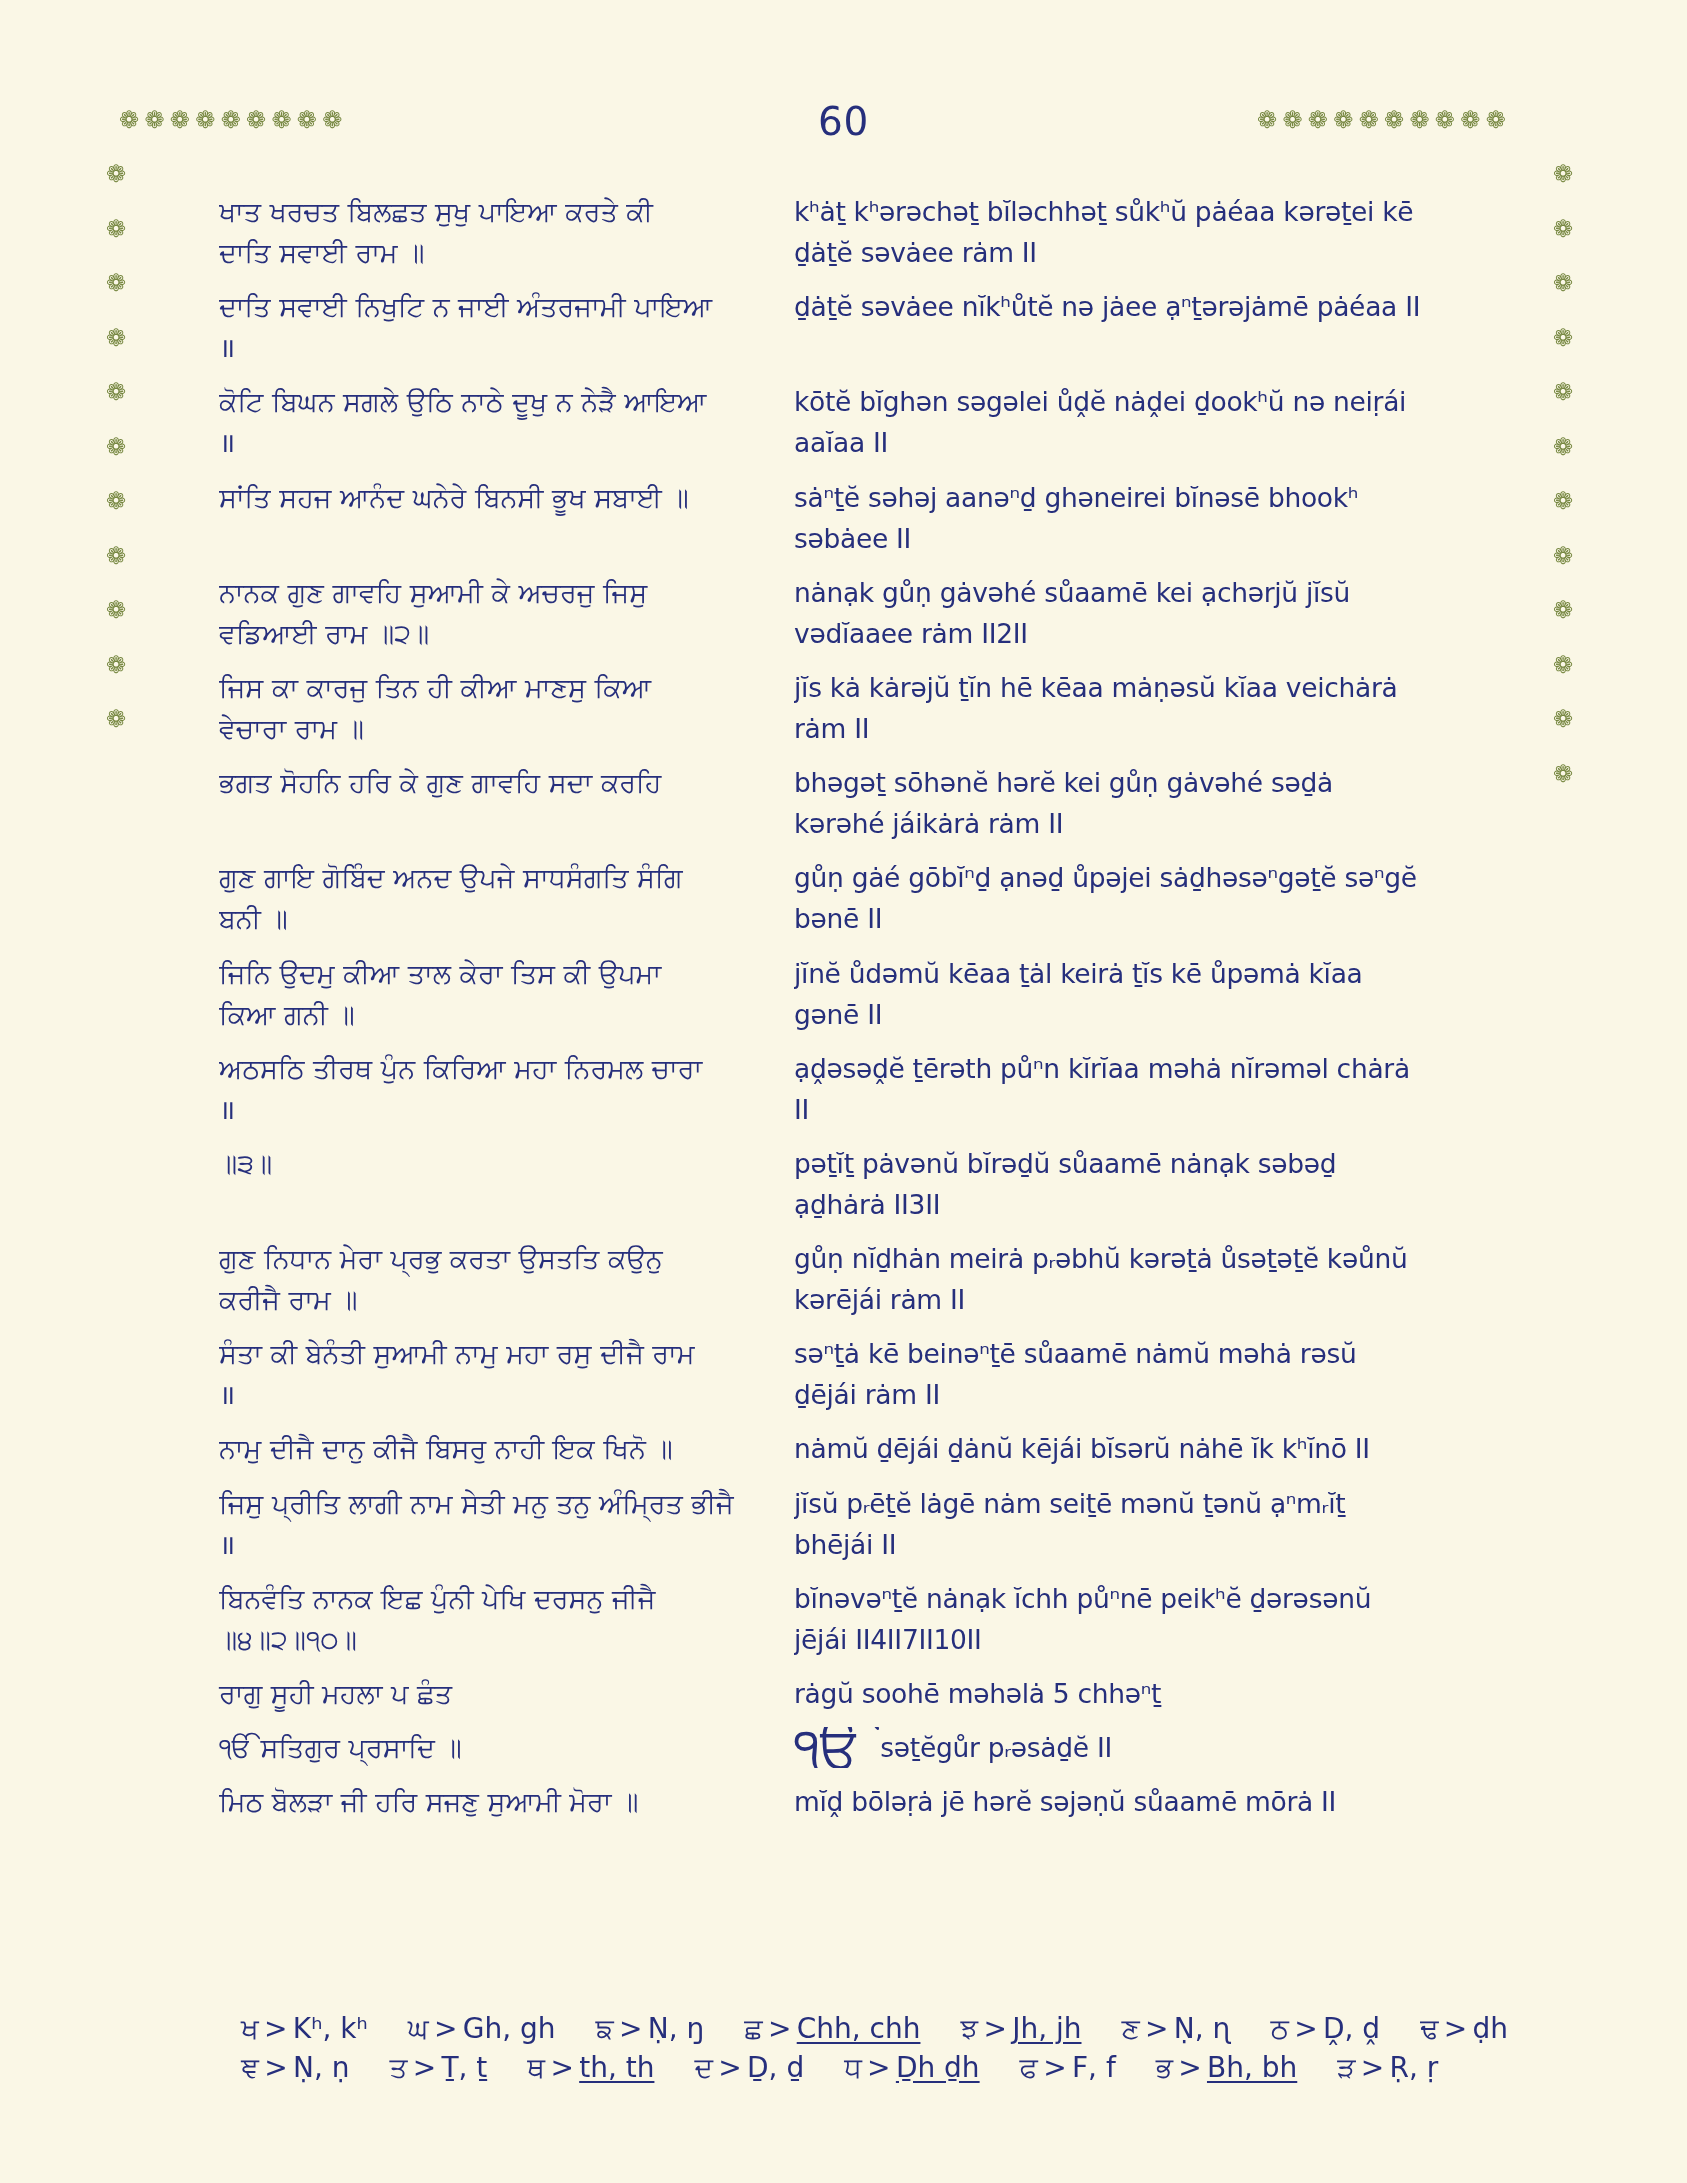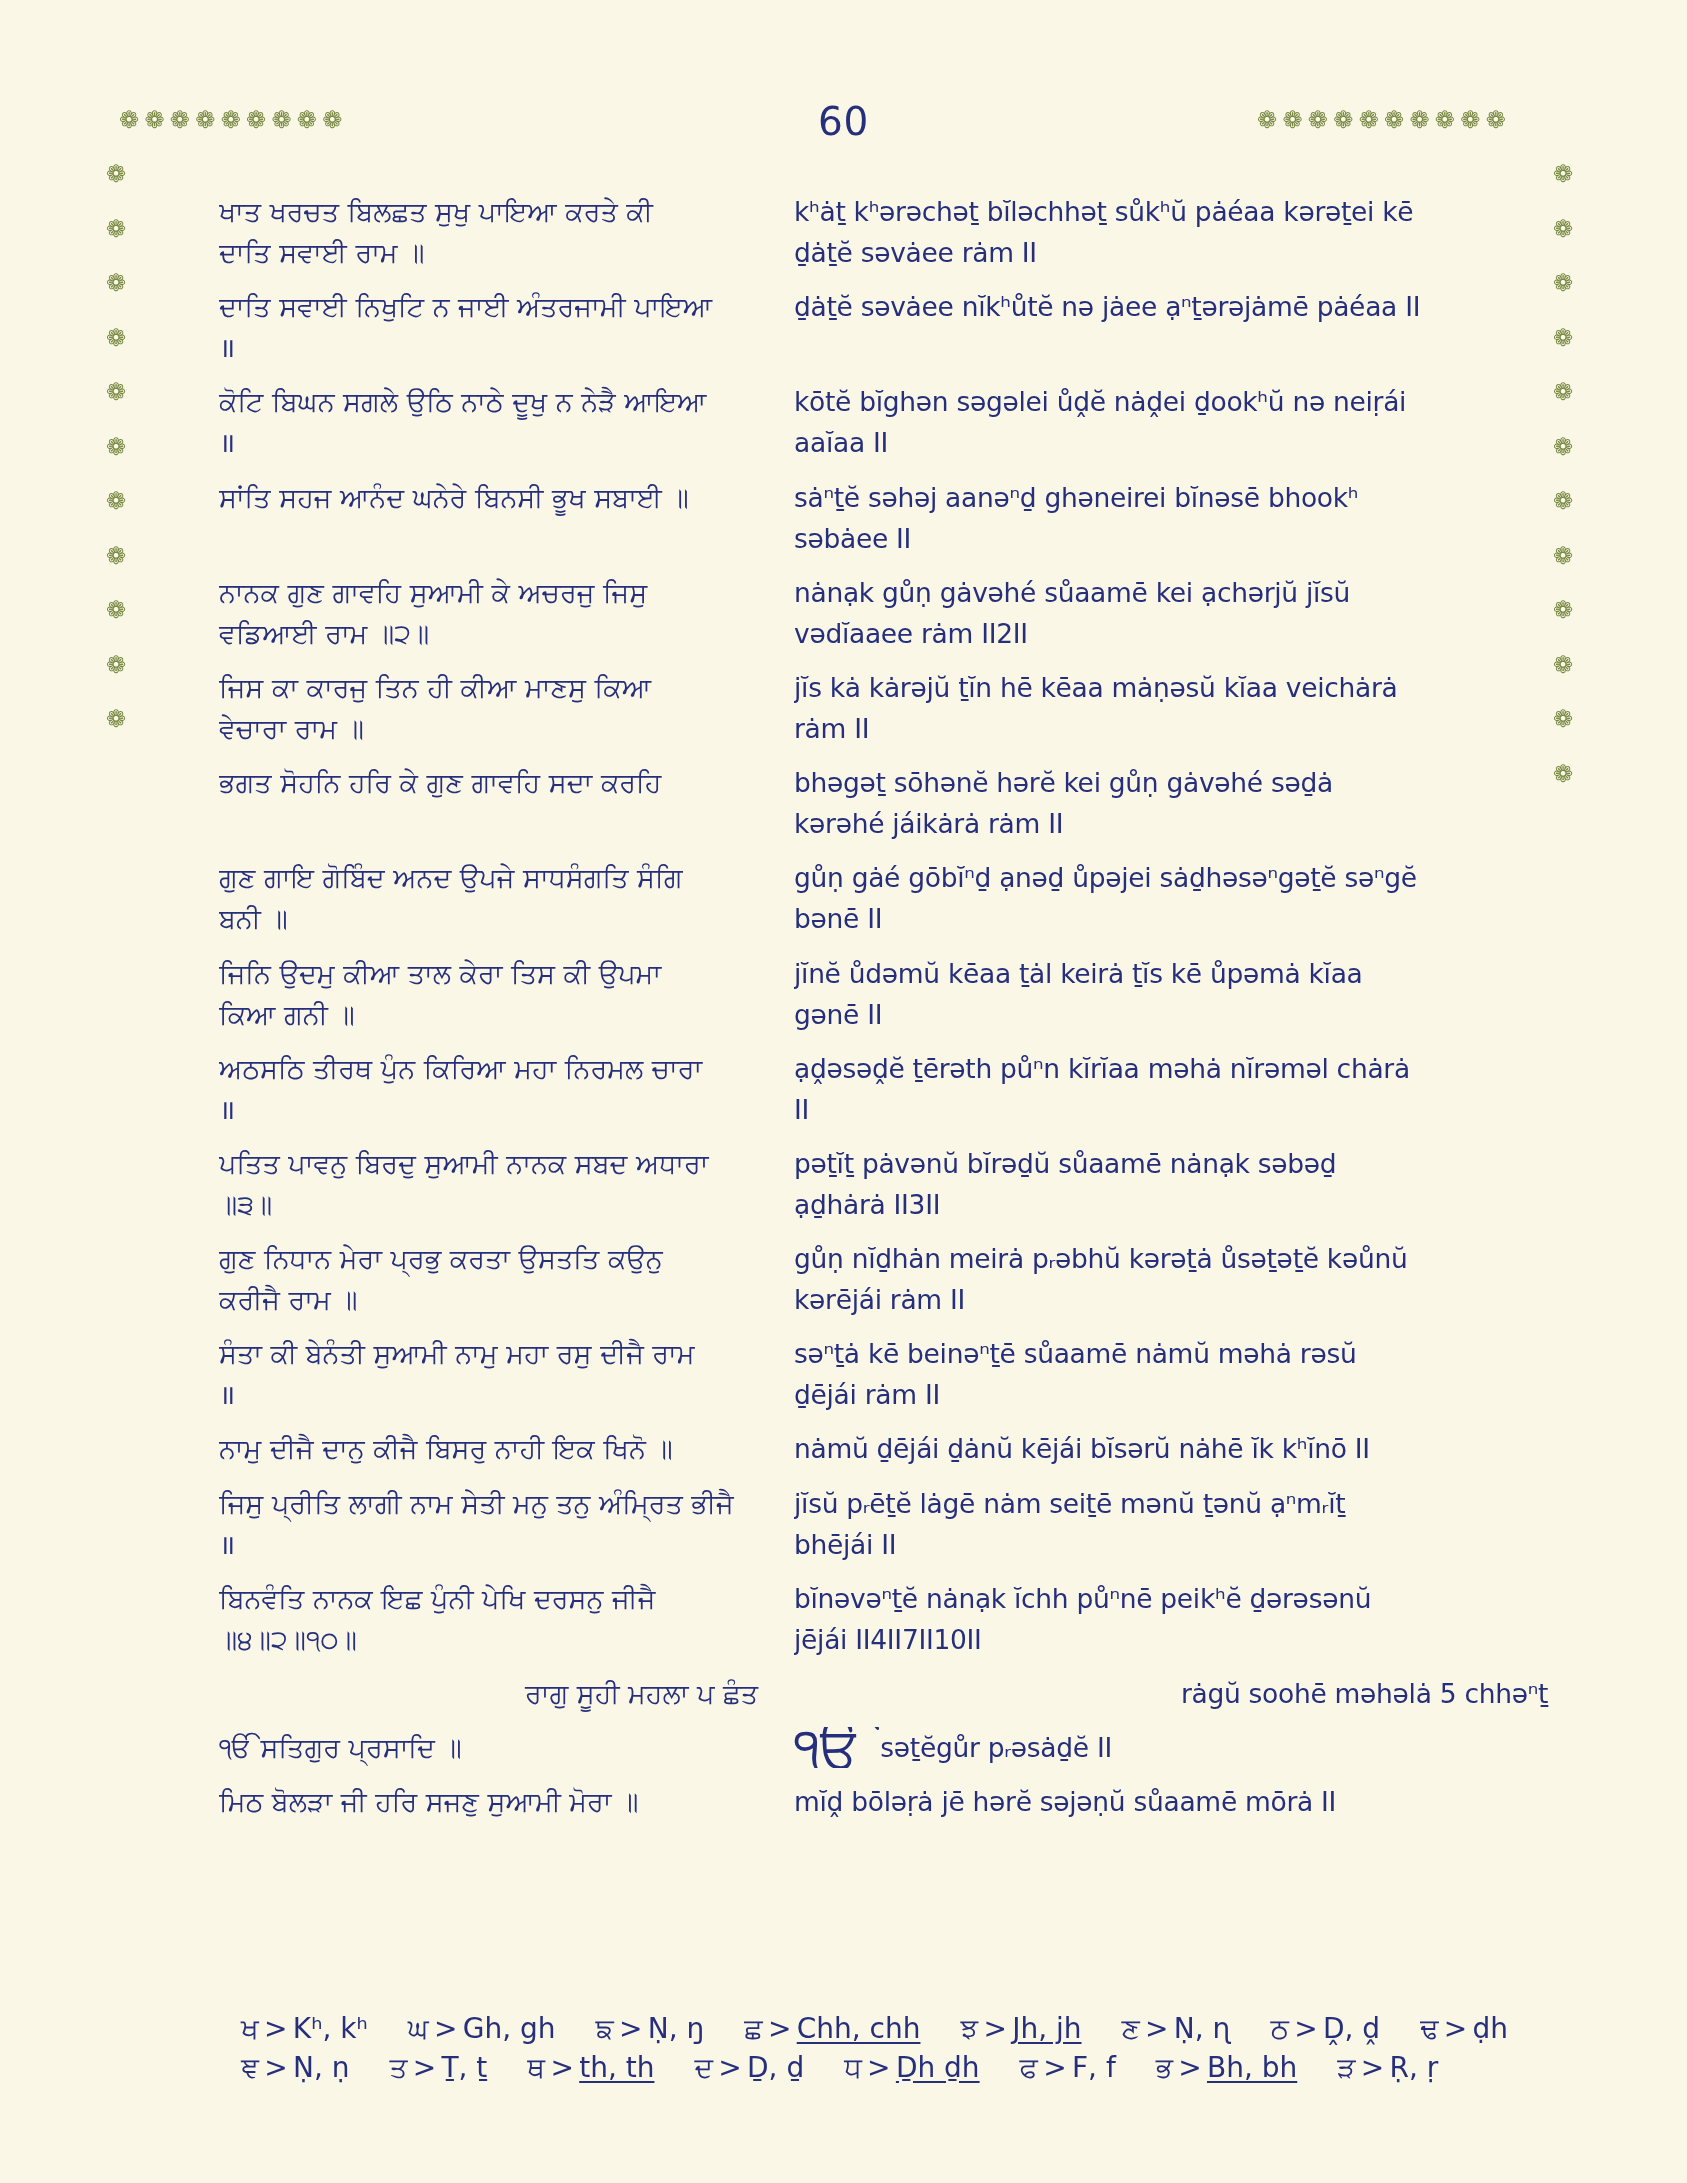--- a/index.html
+++ b/index.html
@@ -32,21 +32,21 @@
   .verse{
     display:grid;
     grid-template-columns:539px 754px;
     column-gap:36px;
     margin-bottom:13.2px;
   }
   .cell{overflow:hidden;}
   .cell .line{white-space:nowrap;}
   .gurmukhi{font-size:27px;line-height:41px;}
   .roman{font-size:26.5px;line-height:41px;letter-spacing:-0.3px;}
-  .verse.heading .cell{text-align:right;overflow:visible;}
+  .verse.heading .cell{text-align:left;overflow:visible;}
   .verse.ikonkar .roman-wrap{display:flex;align-items:center;}
   .ik-symbol{font-size:56px;margin-right:18.5px;line-height:41px;}
   
   .legend{
     position:absolute;left:241px;top:2017px;width:1257px;
     font-size:28px;line-height:24px;
   }
   .legend-row{display:flex;flex-direction:row;column-gap:40px;margin-bottom:14.6px;flex-wrap:nowrap;}
   .legend-item{white-space:nowrap;}
   .legend-item .sep{margin:0 5.3px;}
@@ -203,21 +203,20 @@
           <div class="line">ਅਠਸਠਿ ਤੀਰਥ ਪੁੰਨ ਕਿਰਿਆ ਮਹਾ ਨਿਰਮਲ ਚਾਰਾ</div>
           <div class="line">॥</div>
         </div>
         <div class="cell roman">
           <div class="line">ạḓəsəḓĕ ṯērəth půⁿn kĭrĭaa məhȧ  nĭrəməl  chȧrȧ</div>
           <div class="line">II</div>
         </div>
       </div>
       <div class="verse">
         <div class="cell gurmukhi">
-          <div class="line">ਪਤਿਤ ਪਾਵਨੁ ਬਿਰਦੁ ਸੁਆਮੀ ਨਾਨਕ ਸਬਦ ਅਧਾਰਾ</div>
           <div class="line">॥੩॥</div>
         </div>
         <div class="cell roman">
           <div class="line">pəṯĭṯ   pȧvənŭ   bĭrəḏŭ sůaamē  nȧnạk  səbəḏ</div>
           <div class="line">ạḏhȧrȧ II3II</div>
         </div>
       </div>
       <div class="verse">
         <div class="cell gurmukhi">
           <div class="line">ਗੁਣ ਨਿਧਾਨ ਮੇਰਾ ਪ੍ਰਭੁ ਕਰਤਾ ਉਸਤਤਿ ਕਉਨੁ</div>

